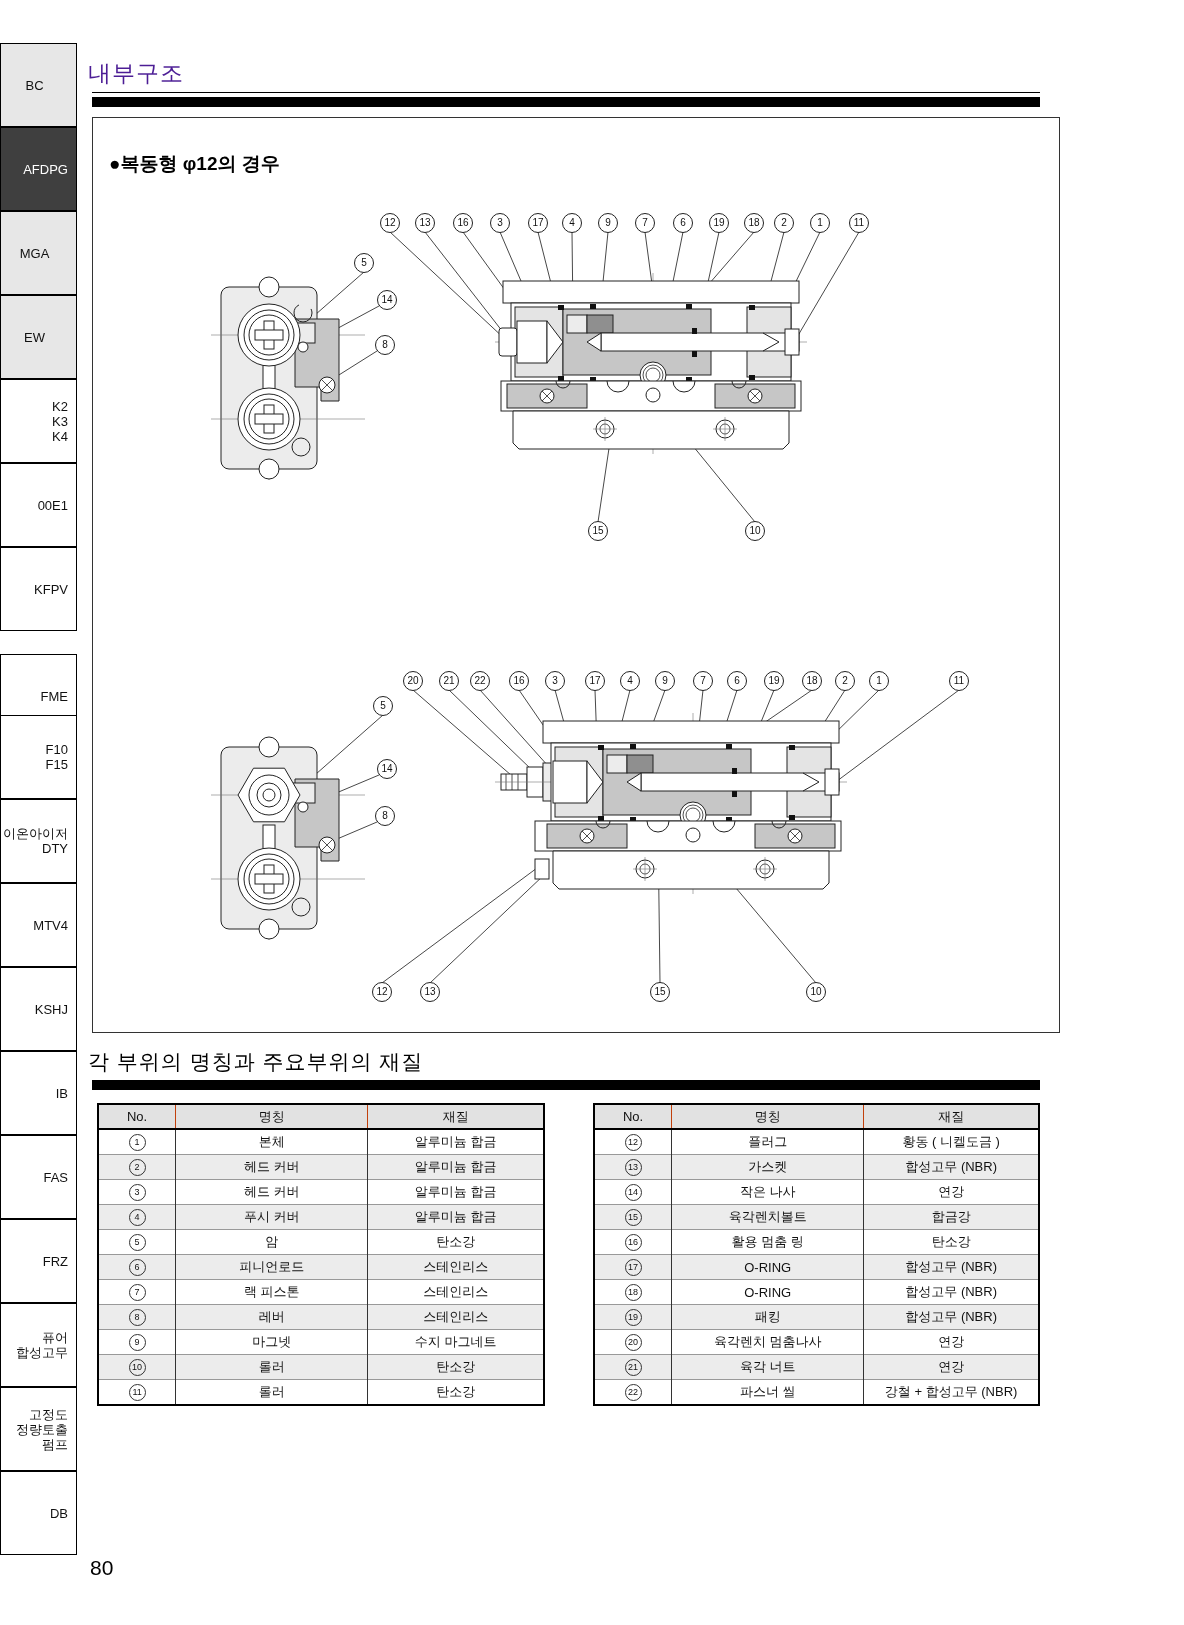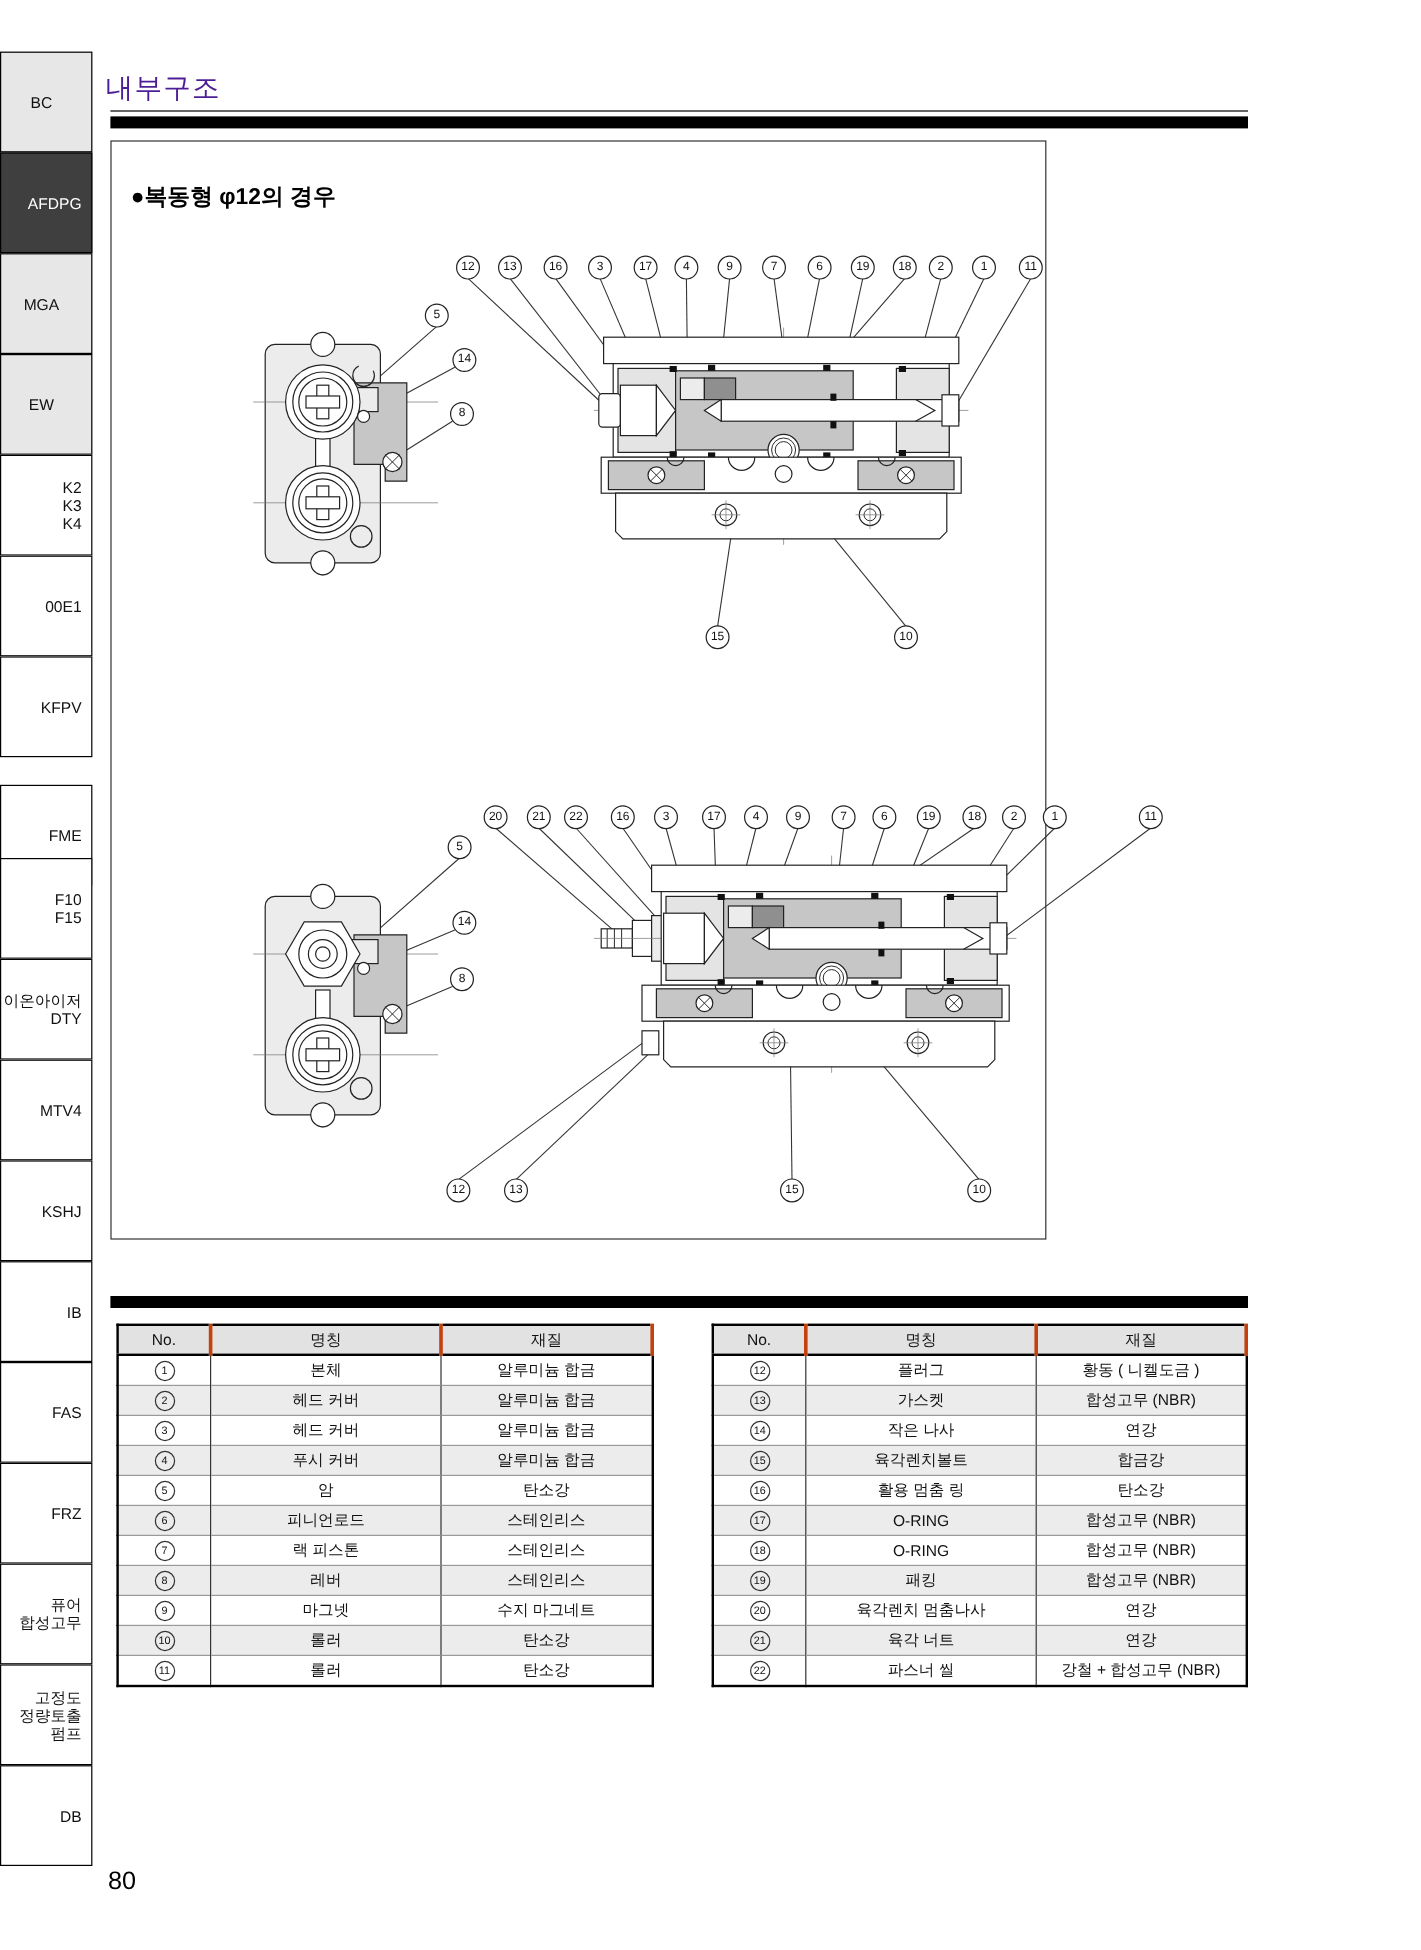--- a/index.html
+++ b/index.html
@@ -9,21 +9,21 @@
   .side-tab{position:absolute;left:0;width:77px;height:84px;box-sizing:border-box;
     border:1px solid #000;display:flex;align-items:center;justify-content:flex-end;
     padding-right:8px;font-size:13px;line-height:15px;text-align:right;white-space:pre-line;background:#fff;}
   .side-tab.gray{background:#e7e7e7;justify-content:center;}
   .side-tab.dark{background:#3f3f3f;color:#fff;}
   
   .h1{position:absolute;left:88px;top:58px;font-size:23px;letter-spacing:1px;color:#4c1d95;}
   .rule{position:absolute;height:1px;background:#000;}
   .bar{position:absolute;height:10px;background:#000;}
   .h2{position:absolute;left:88px;top:1048px;font-size:21px;letter-spacing:1px;color:#000;}
-  .diagram-box{position:absolute;left:92px;top:117px;width:780px;height:916px;
+  .diagram-box{position:absolute;left:92px;top:117px;width:968px;height:916px;
     box-sizing:border-box;border:1.5px solid #333;background:#fff;}
   .dlabel{position:absolute;left:16px;font-size:19px;font-weight:bold;color:#000;}
   
   .dwrap{position:absolute;}
   .co{position:absolute;width:18px;height:18px;border:1.2px solid #222;border-radius:50%;
     background:#fff;display:flex;align-items:center;justify-content:center;
     font-size:10px;line-height:1;transform:translate(-50%,-50%);z-index:3;}
   svg{position:absolute;overflow:visible;}
   .w{fill:#fff;stroke:#222;stroke-width:1;}
   .cap{fill:#e4e4e4;stroke:#222;stroke-width:1;}
@@ -33,21 +33,21 @@
   .b{fill:#111;stroke:none;}
   .nf{fill:none;stroke:#222;stroke-width:1;}
   .nf2{fill:none;stroke:#222;stroke-width:0.8;}
   .cl{stroke:#777;stroke-width:0.6;}
   .tl{stroke:#222;stroke-width:0.8;}
   .ld{stroke:#333;stroke-width:0.9;}
   
   .ptable{position:absolute;border-collapse:collapse;font-size:13px;background:#fff;
     border:2px solid #000;}
   .ptable th{background:#e2e2e2;border-bottom:2px solid #000;height:21px;font-weight:normal;
-    border-left:1px solid #333;border-right:3px solid #c2410c;}
+    border-left:1px solid #333;border-right:1px solid #c2410c;}
   .ptable td{height:22px;text-align:center;border-left:1px solid #333;border-right:1px solid #333;
     border-top:1px solid #999;}
   .ptable tbody tr:nth-child(even){background:#ececec;}
   .cn{display:inline-flex;width:15px;height:15px;border:1px solid #333;border-radius:50%;
     align-items:center;justify-content:center;font-size:9px;line-height:1;}
   .pageno{position:absolute;left:90px;top:1556px;font-size:21px;color:#000;}
 </style>
 </head>
 <body>
 
@@ -349,20 +349,21 @@
       <div class="co" style="left:194px;top:70px">5</div>
       <div class="co" style="left:198px;top:133px">14</div>
       <div class="co" style="left:196px;top:180px">8</div>
       <div class="co" style="left:193px;top:356px">12</div>
       <div class="co" style="left:241px;top:356px">13</div>
       <div class="co" style="left:471px;top:356px">15</div>
       <div class="co" style="left:627px;top:356px">10</div>
     </div>
   </div>
 
+  <div class="h2">각 부위의 명칭과 주요부위의 재질</div>
   <div class="bar" style="left:92px;top:1080px;width:948px"></div>
 
   <table class="ptable" style="left:97px;top:1103px;width:448px">
     <colgroup>
         <col style="width:78px">
         <col style="width:193px">
         <col style="width:177px">
       </colgroup>
     <thead>
       <tr>

